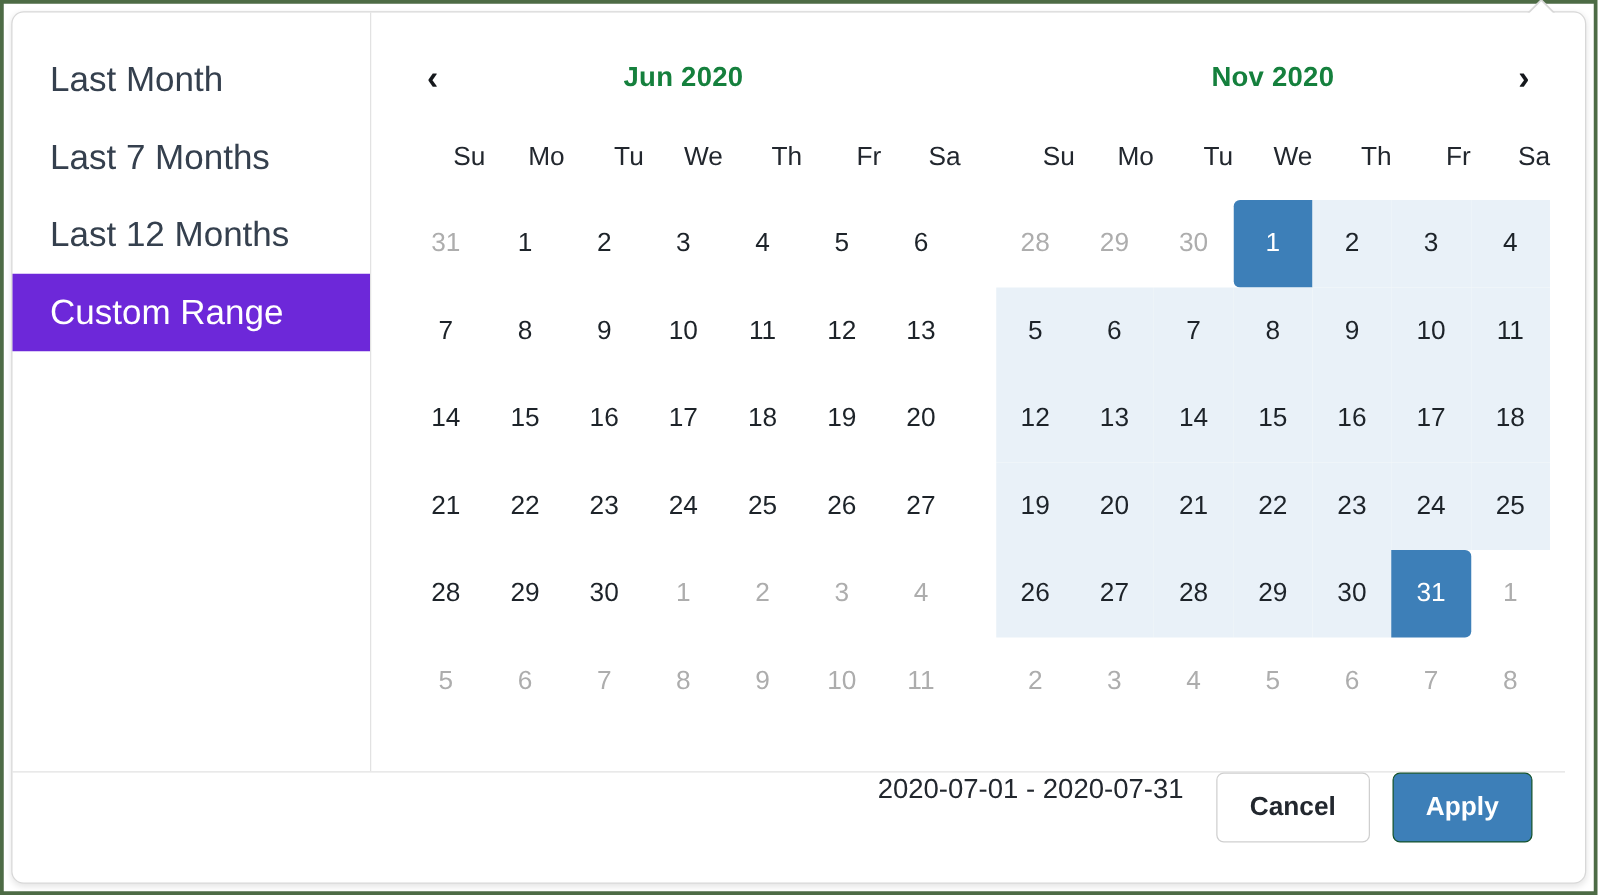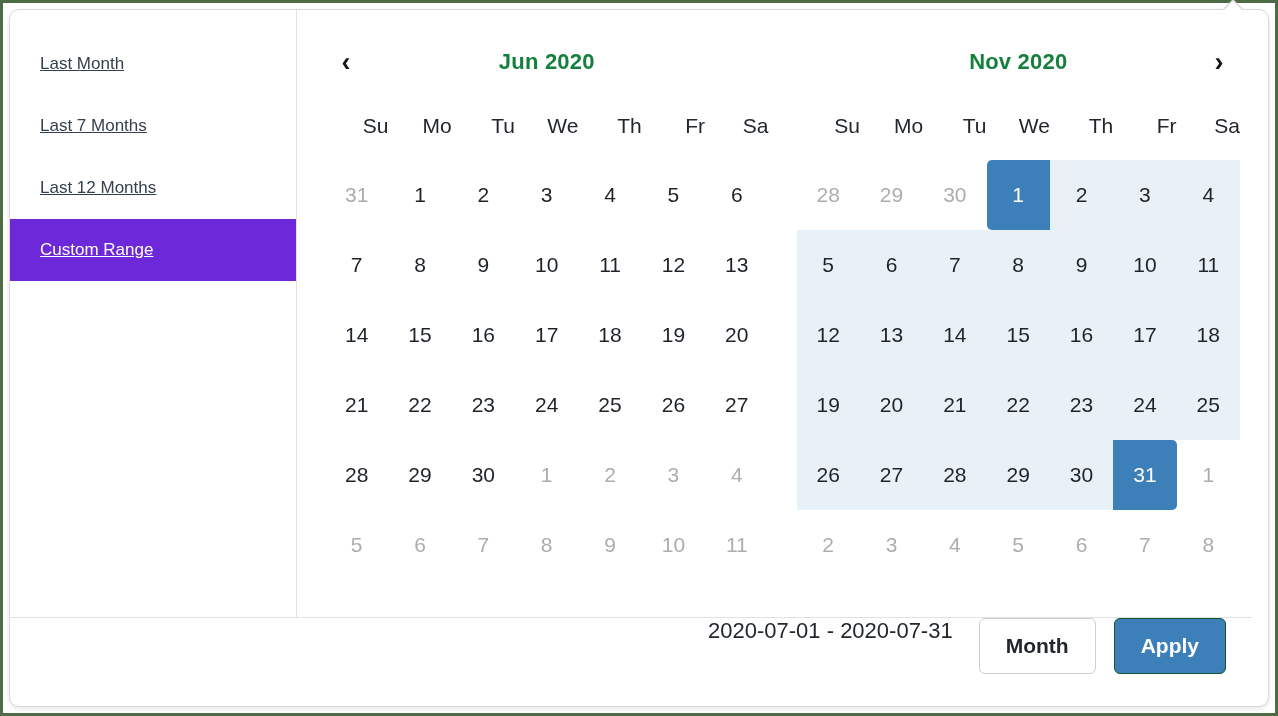--- a/index.html
+++ b/index.html
@@ -69,26 +69,25 @@
   #sidebar {
     width: 287px;
     flex: 0 0 287px;
     border-right: 1px solid #e2e2e2;
     padding-top: 23px;
   }
   .range-item {
     height: 62px;
     line-height: 62px;
     padding-left: 30px;
-    font-size: 17px;
+    font-size: 28px;
     color: #35404e;
     white-space: nowrap;
     cursor: pointer;
     user-select: none;
-    text-decoration: underline;
   }
   .range-item.selected {
     background: #6d28d9;
     color: #ffffff;
   }
 
   
   #calendars {
     flex: 1;
     display: flex;
@@ -547,18 +546,18 @@
                 </tr>
               </tbody>
             </table>
           </div>
         </div>
 
     </div>
 
     <div id="footer">
       <span id="range-label">2020-07-01 - 2020-07-31</span>
-      <button class="btn btn-cancel">Month</button>
+      <button class="btn btn-cancel">Cancel</button>
       <button class="btn btn-apply">Apply</button>
     </div>
 
   </div>
 </div>
 
 </body></html>

